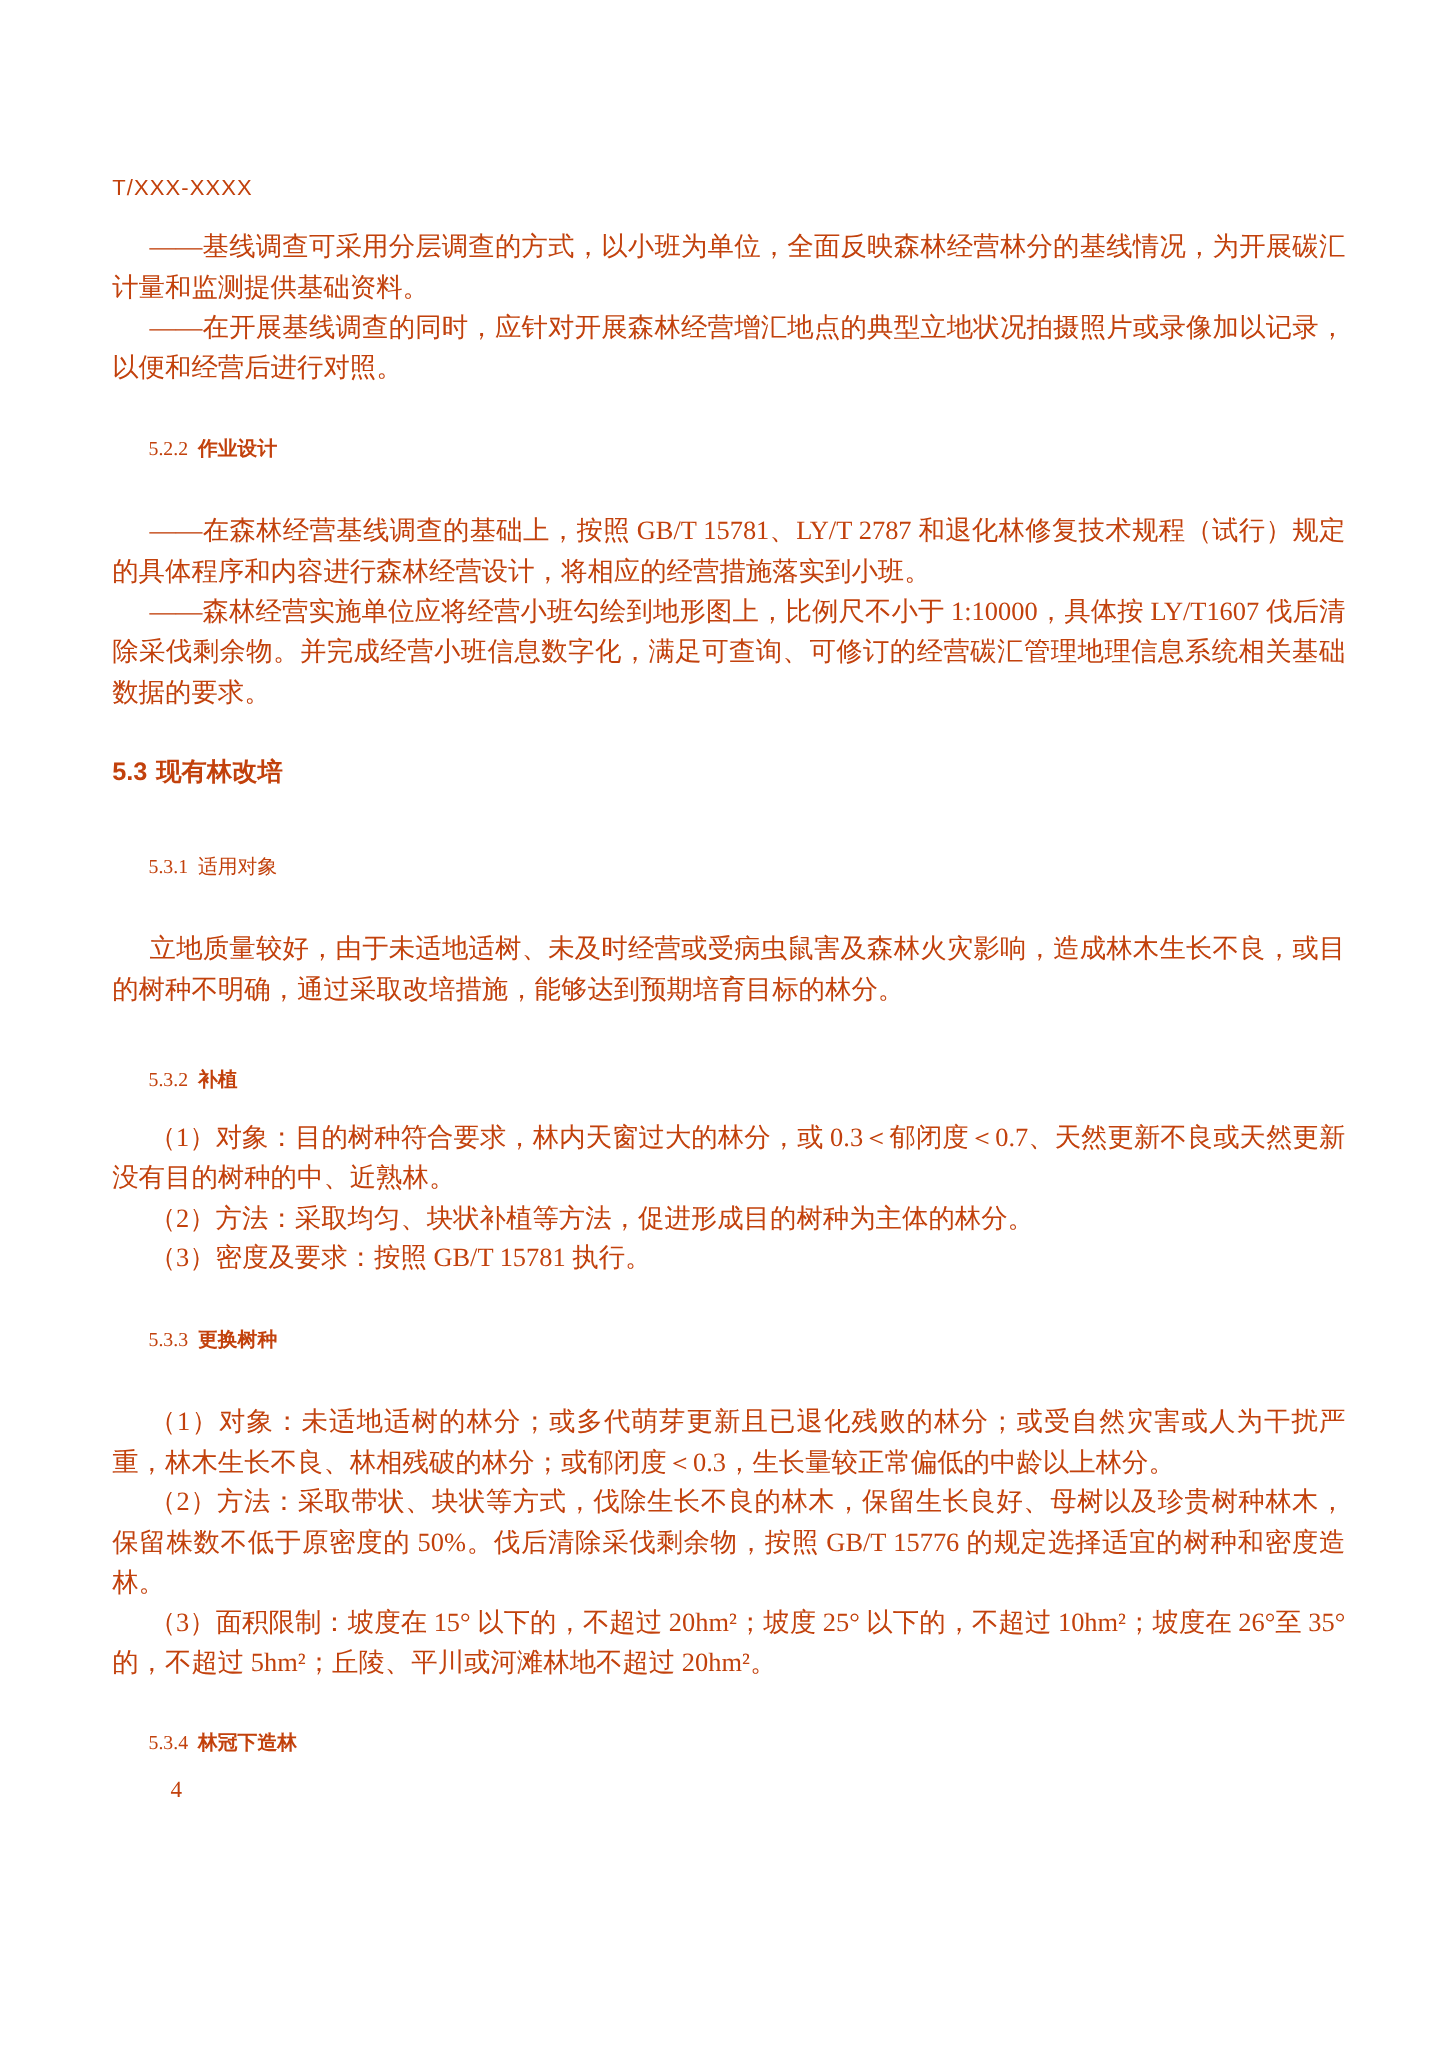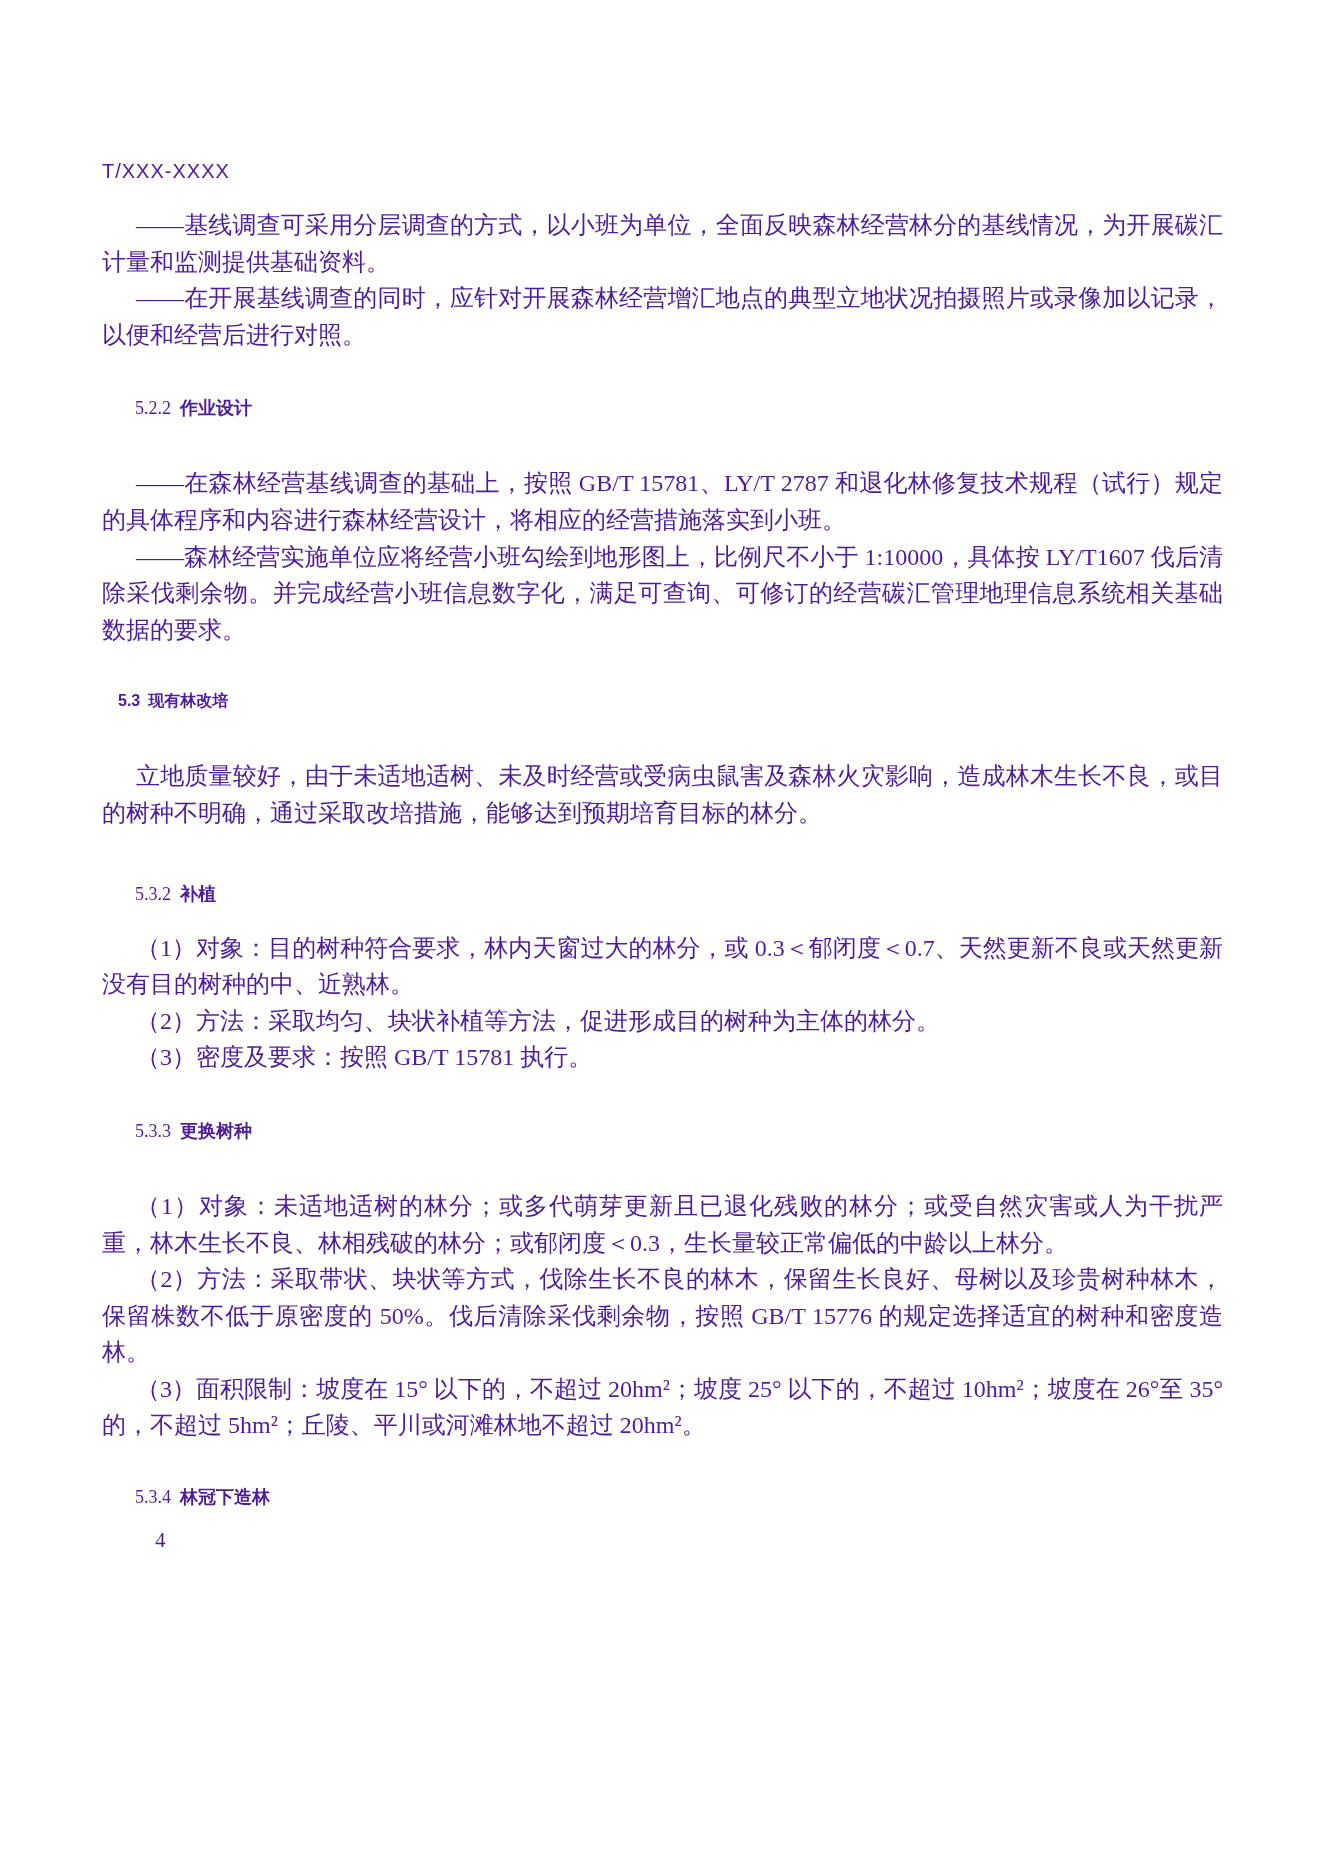--- a/index.html
+++ b/index.html
@@ -5,21 +5,21 @@
   html, body { margin: 0; padding: 0; background: #e8e8e8; }
   .page {
     position: relative;
     width: 1323px;
     height: 1871px;
     margin: 0 auto;
     background: #ffffff;
     box-sizing: border-box;
     padding: 160px 100px 0 102px;
     font-family: "Liberation Serif", serif;
-    color: #4c1d95;
+    color: #c2410c;
     overflow: hidden;
   }
   .doc-code {
     font-family: "Liberation Sans", sans-serif;
     font-size: 20px;
     line-height: 22px;
     letter-spacing: 1px;
     font-weight: 500;
   }
   .body-para {
@@ -30,22 +30,22 @@
     text-indent: 34px;
   }
   .sub-heading {
     margin: 0;
     padding-left: 33px;
     font-size: 18px;
     line-height: 37px;
     font-weight: normal;
   }
   .main-heading {
-    margin: 16px;
-    font-size: 16px;
+    margin: 0;
+    font-size: 23px;
     line-height: 38px;
     font-weight: 700;
     font-family: "Liberation Sans", sans-serif;
   }
   .h-num {
     font-family: "Liberation Serif", serif;
     margin-right: 9px;
   }
   .main-heading .h-num {
     font-family: "Liberation Sans", sans-serif;
@@ -85,20 +85,21 @@
   <p class="body-para mt25">——基线调查可采用分层调查的方式，以小班为单位，全面反映森林经营林分的基线情况，为开展碳汇计量和监测提供基础资料。</p>
   <p class="body-para">——在开展基线调查的同时，应针对开展森林经营增汇地点的典型立地状况拍摄照片或录像加以记录，以便和经营后进行对照。</p>
 
   <h3 class="sub-heading mt37"><span class="h-num">5.2.2</span><span class="h-title-bold">作业设计</span></h3>
 
   <p class="body-para mt38">——在森林经营基线调查的基础上，按照 GB/T 15781、LY/T 2787 和退化林修复技术规程（试行）规定的具体程序和内容进行森林经营设计，将相应的经营措施落实到小班。</p>
   <p class="body-para">——森林经营实施单位应将经营小班勾绘到地形图上，比例尺不小于 1:10000，具体按 LY/T1607 伐后清除采伐剩余物。并完成经营小班信息数字化，满足可查询、可修订的经营碳汇管理地理信息系统相关基础数据的要求。</p>
 
   <h2 class="main-heading mt34"><span class="h-num">5.3</span><span>现有林改培</span></h2>
 
+  <h3 class="sub-heading mt50"><span class="h-num">5.3.1</span><span class="h-title-regular">适用对象</span></h3>
 
   <p class="body-para mt38">立地质量较好，由于未适地适树、未及时经营或受病虫鼠害及森林火灾影响，造成林木生长不良，或目的树种不明确，通过采取改培措施，能够达到预期培育目标的林分。</p>
 
   <h3 class="sub-heading mt40"><span class="h-num">5.3.2</span><span class="h-title-bold">补植</span></h3>
 
   <p class="body-para mt39">（1）对象：目的树种符合要求，林内天窗过大的林分，或 0.3＜郁闭度＜0.7、天然更新不良或天然更新没有目的树种的中、近熟林。</p>
   <p class="body-para">（2）方法：采取均匀、块状补植等方法，促进形成目的树种为主体的林分。</p>
   <p class="body-para">（3）密度及要求：按照 GB/T 15781 执行。</p>
 
   <h3 class="sub-heading mt37"><span class="h-num">5.3.3</span><span class="h-title-bold">更换树种</span></h3>

